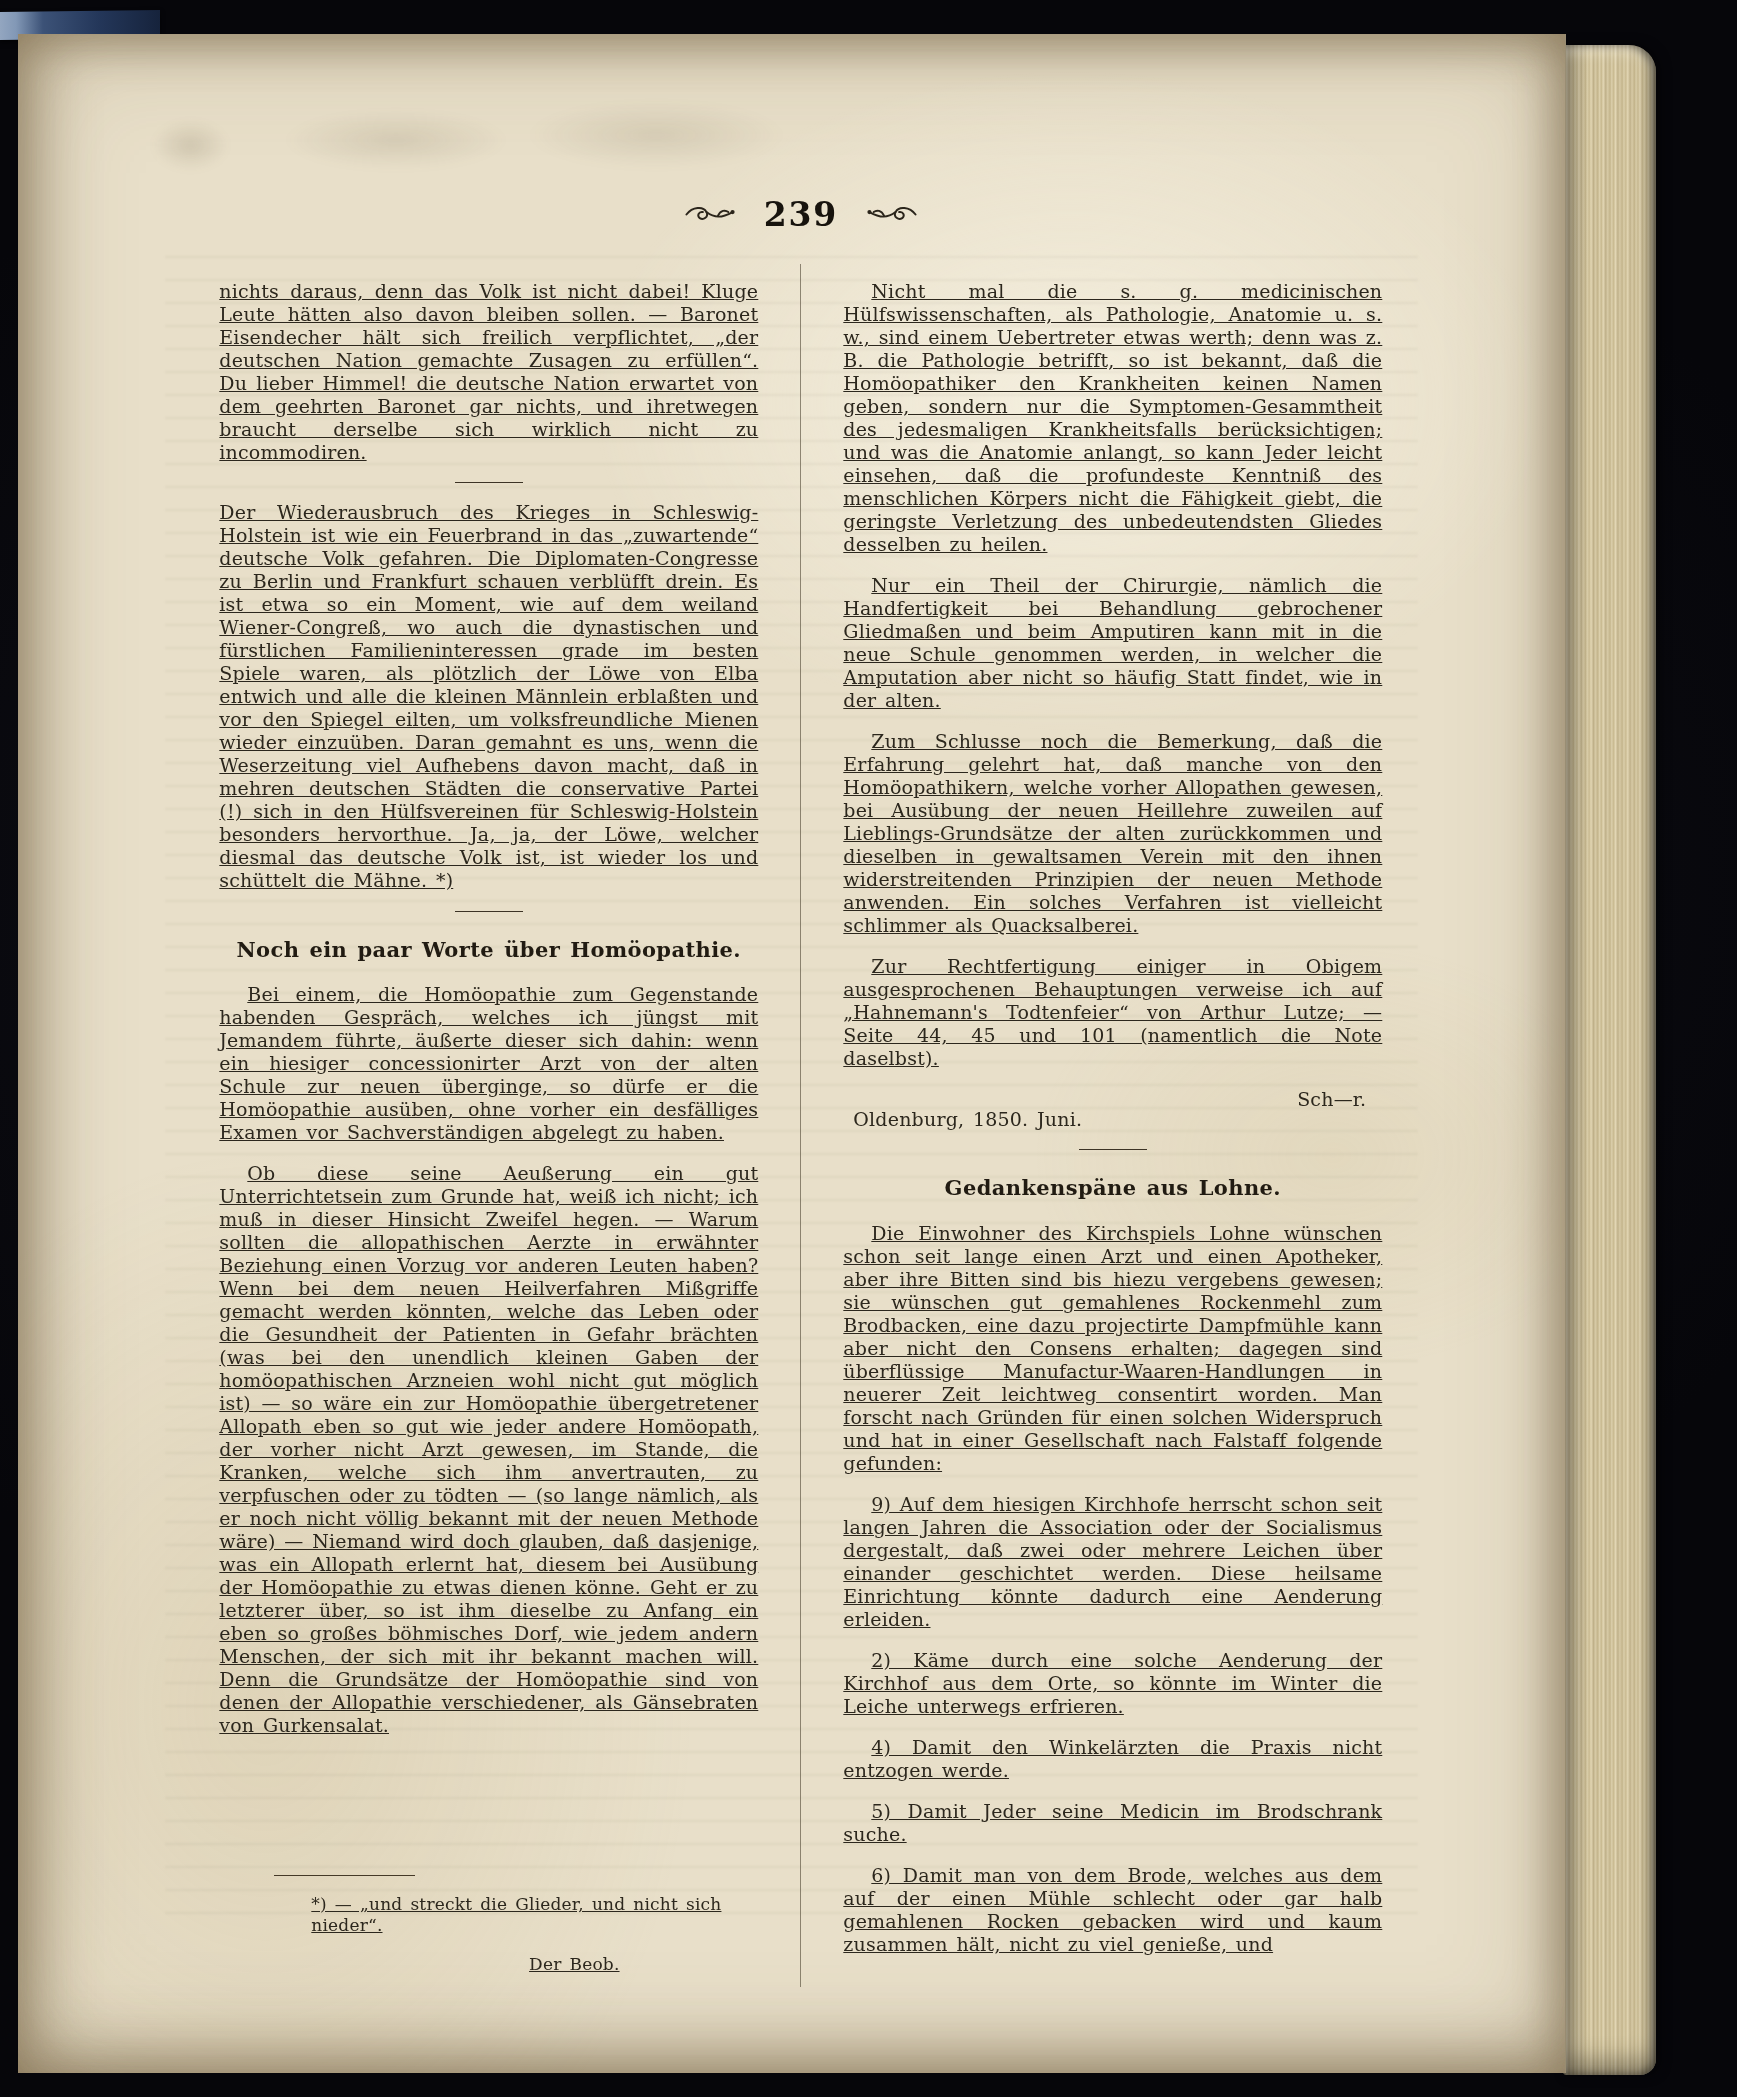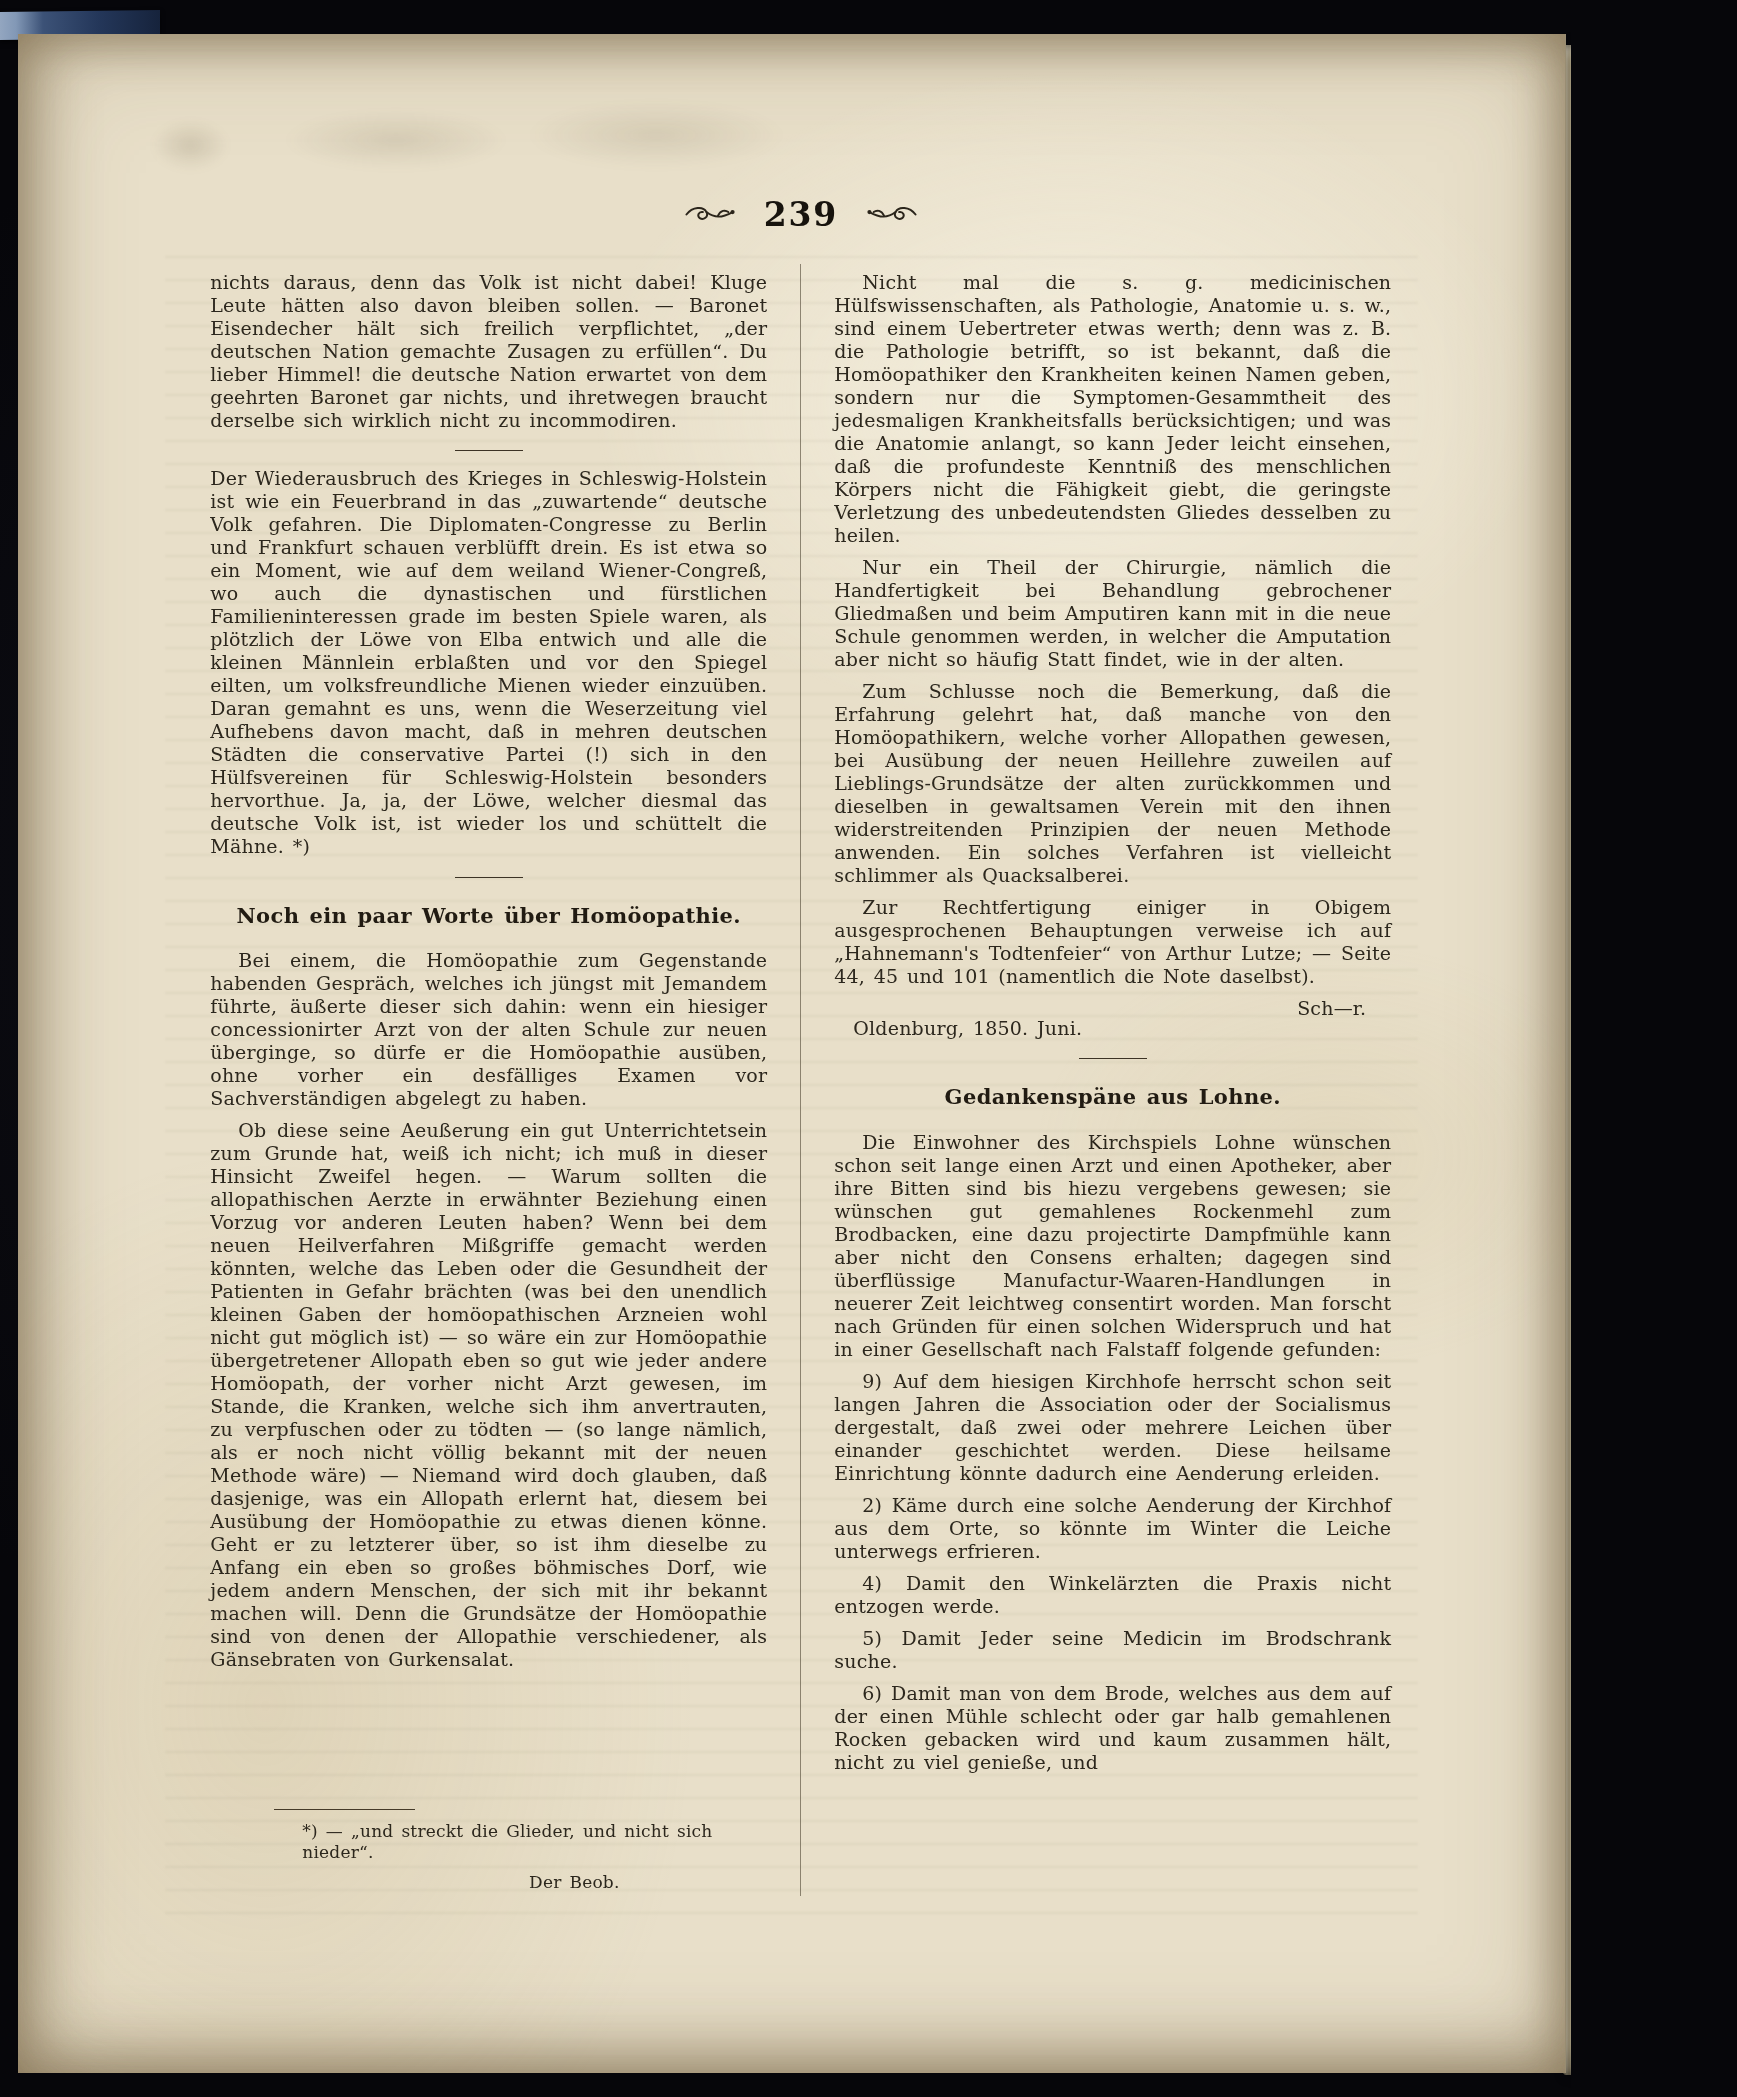--- a/index.html
+++ b/index.html
@@ -1,17 +1,17 @@
 <!DOCTYPE html>
 <html style="font-size:9.8px"><head>
 <meta charset="utf-8">
 <style>
   html,body{margin:0;padding:0;background:#06060a;}
   .viewport{
-    position:relative;width:1571px;height:2097px;overflow:hidden;
+    position:relative;width:1737px;height:2097px;overflow:hidden;
     background:radial-gradient(1406px 1040px at 45% 42%, #101018, #06060a 82%);
     font-family:"DejaVu Serif", serif;
   }
   .cover-spine{
     position:absolute;left:0;top:11px;width:160px;height:28px;
     background:linear-gradient(90deg,#93a6c0 0px,#8298b6 16px,#3c5277 43px,#24375a 98px,#16233c 100%);
     transform:skewY(-0.7deg);
     box-shadow:0 2.4px 4.9px rgba(0,0,0,.6);
   }
   .page-stack{
@@ -59,21 +59,21 @@
   .content{position:absolute;left:183px;top:160px;width:1199px;color:#2c271d;}
   .pagenum-row{display:flex;align-items:center;justify-content:center;gap:29px;height:40px;}
   .pagenum{font-size:33px;font-weight:700;color:#17130d;letter-spacing:1.8px;line-height:1;}
   .fleuron svg{display:block;}
   .fleuron.mirrored{transform:scaleX(-1);}
   .columns{position:relative;display:flex;gap:49px;margin-top:28px;
     font-size:19px;line-height:23px;letter-spacing:0.2px;word-spacing:2.4px;}
   .col{flex:1 1 0;min-width:0;}
   .divider{position:absolute;left:calc(50% - 0.6px);top:2.4px;bottom:6.1px;width:1.2px;
     background:rgba(62,52,34,.55);}
-  p{margin:9px;text-indent:28px;text-align:justify;}
+  p{margin:18px;text-indent:28px;text-align:justify;text-decoration:underline;}
   p.noindent{text-indent:0;}
   .rule{width:68px;height:0;border-top:1.8px solid #3c3325;margin:18.3px auto 16px auto;}
   h2{font-size:21px;line-height:24.5px;text-align:center;font-weight:700;
     margin:26px 0 21px 0;color:#211b12;letter-spacing:0.4px;}
   .item{margin-top:6.1px;}
   .dateline{display:flex;justify-content:space-between;margin:8.6px 0 3.7px 0;}
   .dateline .place{padding-left:28px;margin-top:20px;}
   .dateline .sig{padding-right:34px;}
   .fn-rule{width:141px;height:0;border-top:1.2px solid #453a28;margin:138px 0 11px 73px;}
   .footnote{font-size:17px;line-height:21px;text-indent:0;text-align:left;padding-left:92px;}

